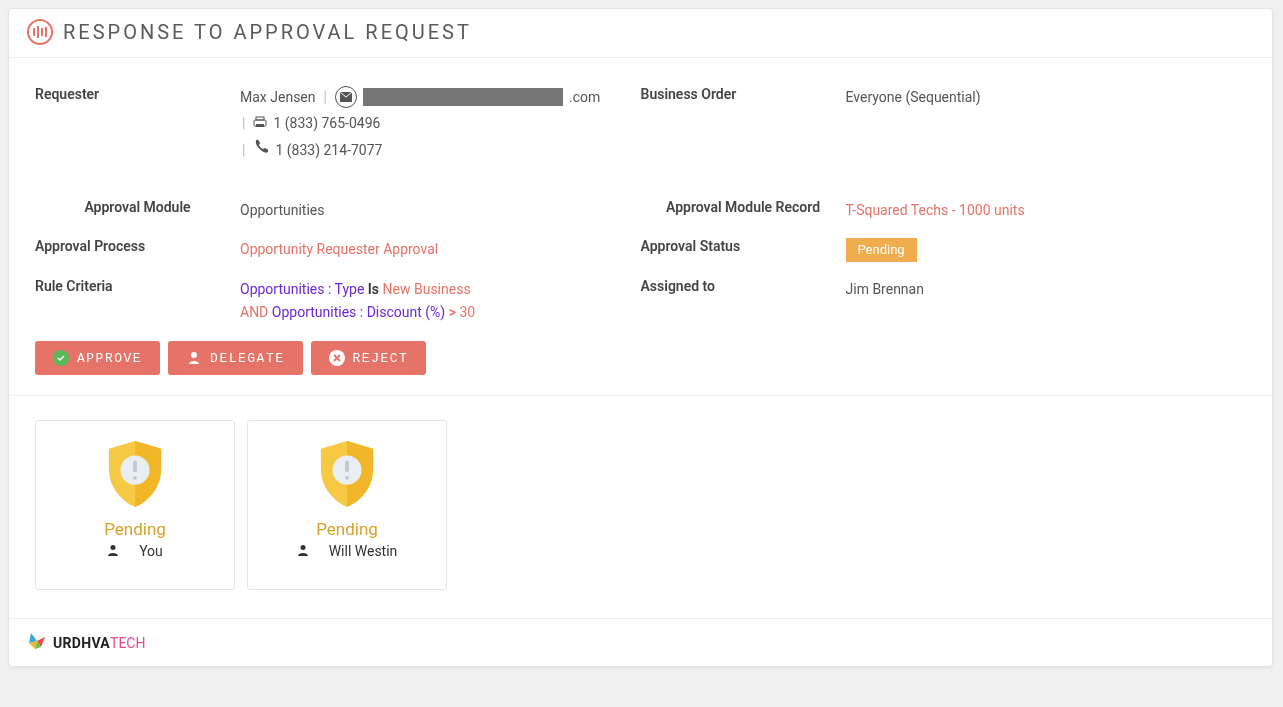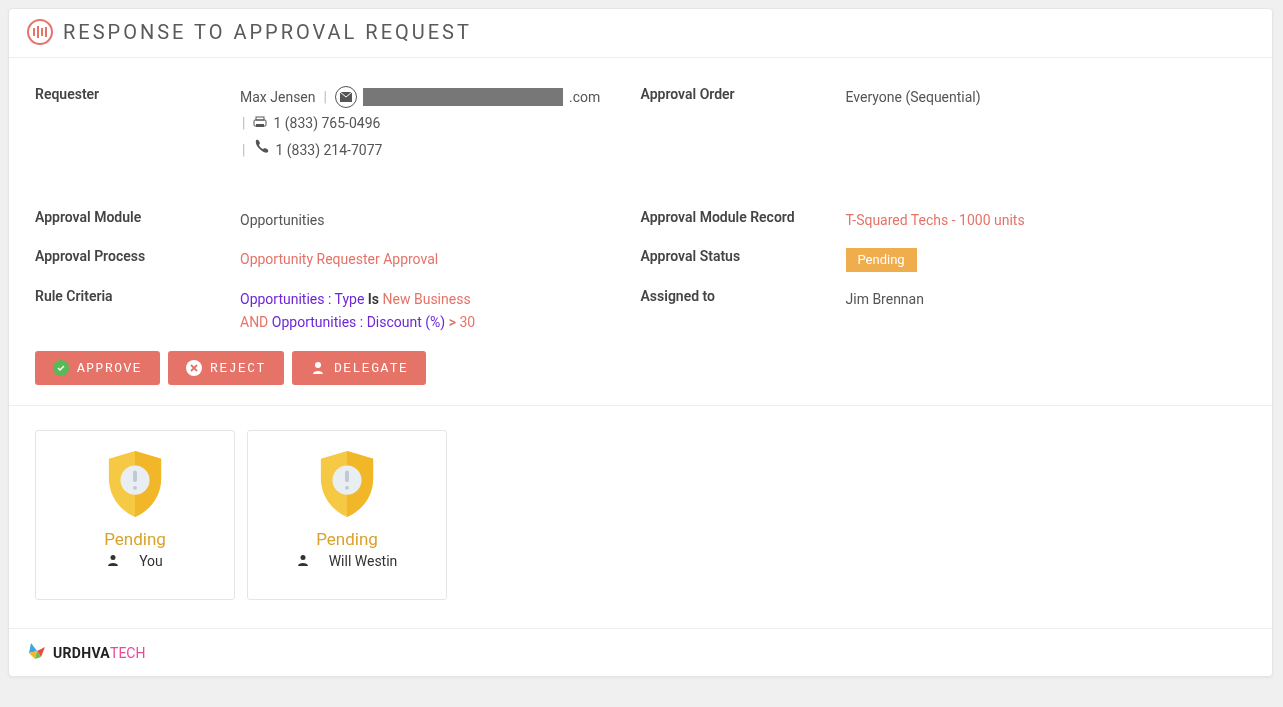--- a/index.html
+++ b/index.html
@@ -182,26 +182,26 @@
             <span>
               <svg width="16" height="16" viewBox="0 0 16 16">
                   <path d="M3 1 C3 1 5 0 6 2 L7 4 C7 5 6 5 6 6 C6 7 9 10 10 10 C11 10 11 9 12 9 L14 10 C16 11 15 13 15 13 C15 13 13 15 9 12 C5 9 2 5 3 1 Z" fill="#555"></path>
                 </svg>
             </span>
             <span>1 (833) 214-7077</span>
           </div>
         </div>
       </div>
       <div class="detail-col">
-        <div class="detail-label">Approval Order</div>
+        <div class="detail-label">Business Order</div>
         <div class="detail-value">Everyone (Sequential)</div>
       </div>
     </div>
 
-    <div class="detail-row" style="margin-top:28px;">
+    <div class="detail-row" style="margin-top:18px;text-align:center;">
       <div class="detail-col">
         <div class="detail-label">Approval Module</div>
         <div class="detail-value">Opportunities</div>
       </div>
       <div class="detail-col">
         <div class="detail-label">Approval Module Record</div>
         <div class="detail-value"><a class="link-style">T-Squared Techs - 1000 units</a></div>
       </div>
     </div>
 
@@ -242,35 +242,35 @@
     <div class="action-bar">
       <button class="btn">
         <span class="ic ic-approve">
           <svg width="10" height="10" viewBox="0 0 10 10">
               <path d="M2 5 L4 7 L8 3" stroke="#fff" stroke-width="1.5" fill="none"></path>
             </svg>
         </span>
         <span>APPROVE</span>
       </button>
       <button class="btn">
-        <span class="ic ic-reject">
-          <svg width="10" height="10" viewBox="0 0 10 10">
-              <path d="M2 2 L8 8 M8 2 L2 8" stroke="#E57368" stroke-width="1.8"></path>
-            </svg>
-        </span>
-        <span>REJECT</span>
-      </button>
-      <button class="btn">
         <span class="ic ic-delegate">
           <svg width="14" height="14" viewBox="0 0 14 14">
               <circle cx="7" cy="4" r="3" fill="#fff"></circle>
               <path d="M2 13 C2 9 12 9 12 13 Z" fill="#fff"></path>
             </svg>
         </span>
         <span>DELEGATE</span>
+      </button>
+      <button class="btn">
+        <span class="ic ic-reject">
+          <svg width="10" height="10" viewBox="0 0 10 10">
+              <path d="M2 2 L8 8 M8 2 L2 8" stroke="#E57368" stroke-width="1.8"></path>
+            </svg>
+        </span>
+        <span>REJECT</span>
       </button>
     </div>
 
     <div class="divider"></div>
 
     <div class="cards">
       <div class="card">
         <div class="shield">
           <svg width="62" height="72" viewBox="0 0 62 72">
             <path d="M31 2 L58 10 V30 C58 50 45 64 31 70 C17 64 4 50 4 30 V10 Z" fill="#f6c945"></path>

